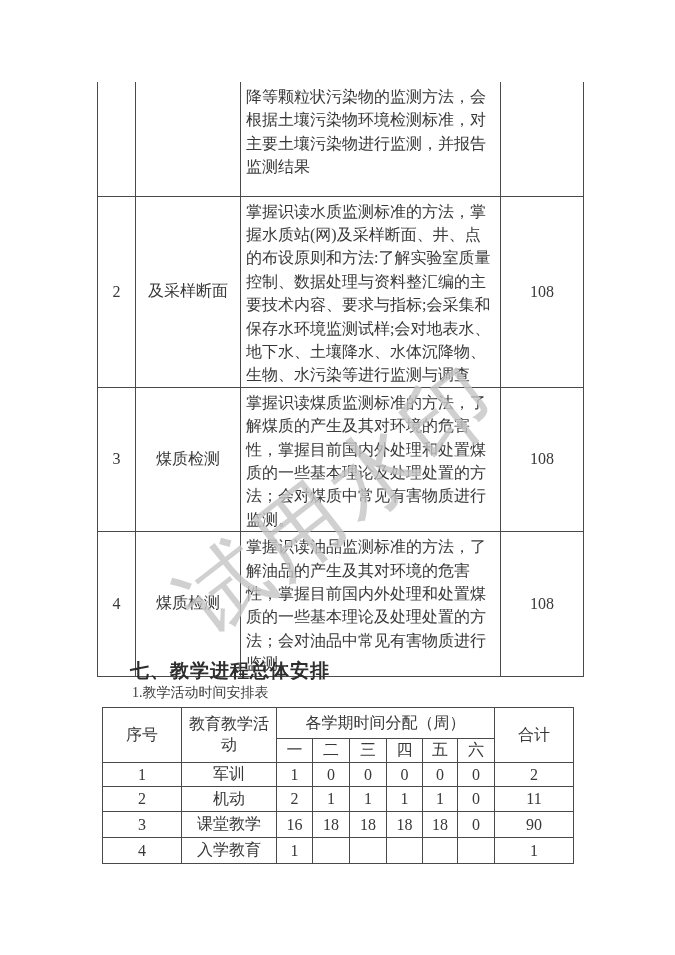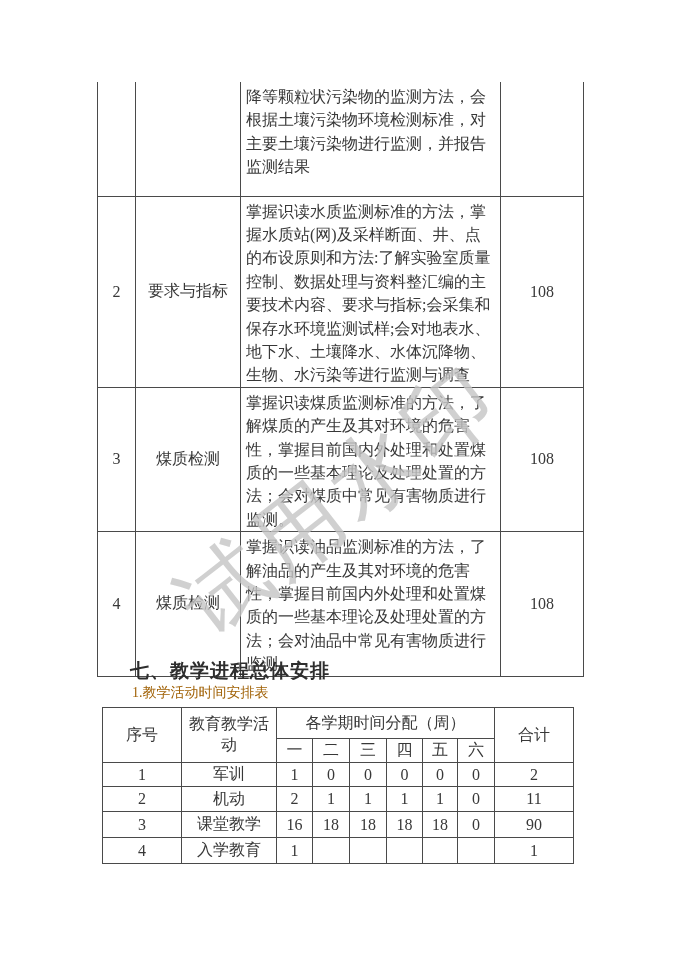--- a/index.html
+++ b/index.html
@@ -48,21 +48,21 @@
     font-weight: bold;
     font-family: "Liberation Sans", sans-serif;
     color: #2e2e2e;
     letter-spacing: 1px;
   }
   .subheading {
     position: absolute;
     left: 132px;
     top: 684px;
     font-size: 14px;
-    color: #a16207;
+    color: #404040;
   }
   .page-number {
     position: absolute;
     left: 0; right: 0;
     top: 877px;
     text-align: center;
     font-size: 12px;
     color: #383838;
   }
   .watermark {
@@ -95,21 +95,21 @@
     </colgroup>
     <tbody>
       <tr class="row-continued" style="height:114px">
         <td class="cell-no"></td>
         <td class="cell-name"></td>
         <td class="cell-desc">降等颗粒状污染物的监测方法，会根据土壤污染物环境检测标准，对主要土壤污染物进行监测，并报告监测结果</td>
         <td class="cell-hours"></td>
       </tr>
       <tr style="height:191px">
         <td class="cell-no">2</td>
-        <td class="cell-name">要求与指标</td>
+        <td class="cell-name">及采样断面</td>
         <td class="cell-desc">掌握识读水质监测标准的方法，掌握水质站(网)及采样断面、井、点的布设原则和方法:了解实验室质量控制、数据处理与资料整汇编的主要技术内容、要求与指标;会采集和保存水环境监测试样;会对地表水、地下水、土壤降水、水体沉降物、生物、水污染等进行监测与调查</td>
         <td class="cell-hours">108</td>
       </tr>
       <tr style="height:133px">
         <td class="cell-no">3</td>
         <td class="cell-name">煤质检测</td>
         <td class="cell-desc">掌握识读煤质监测标准的方法，了解煤质的产生及其对环境的危害性，掌握目前国内外处理和处置煤质的一些基本理论及处理处置的方法；会对煤质中常见有害物质进行监测。</td>
         <td class="cell-hours">108</td>
       </tr>
       <tr style="height:131px">

